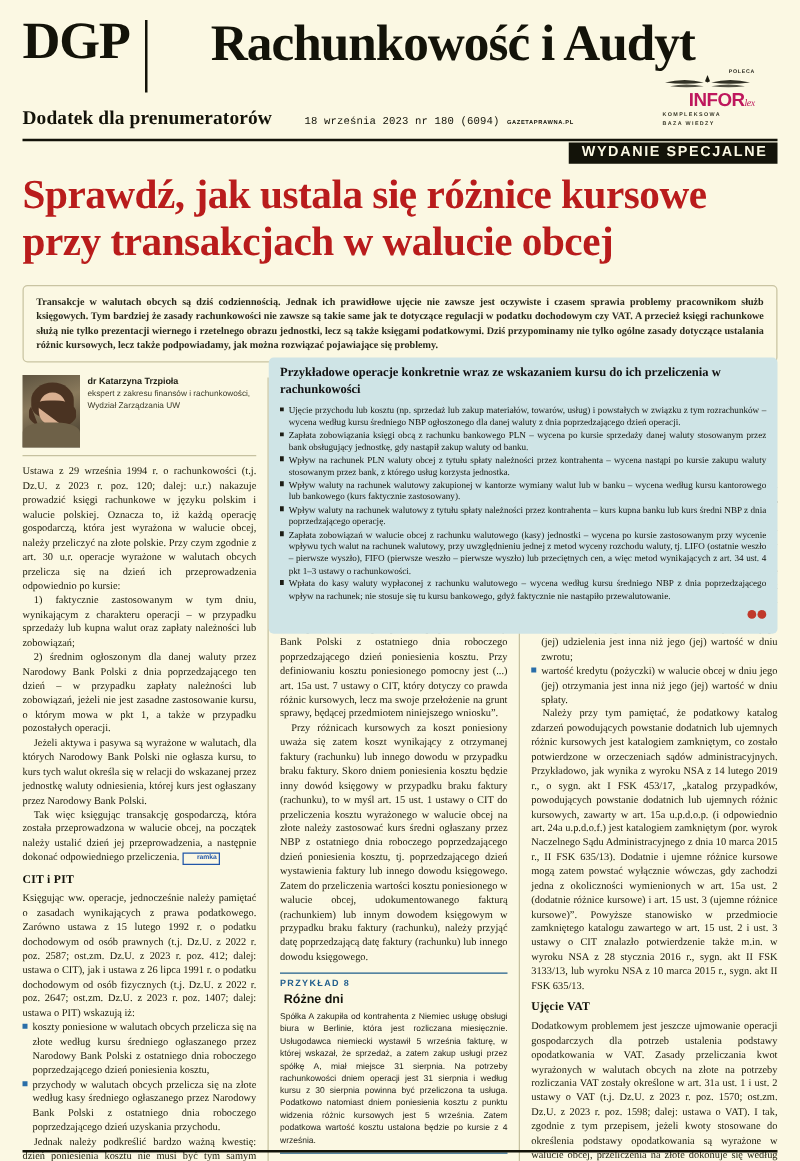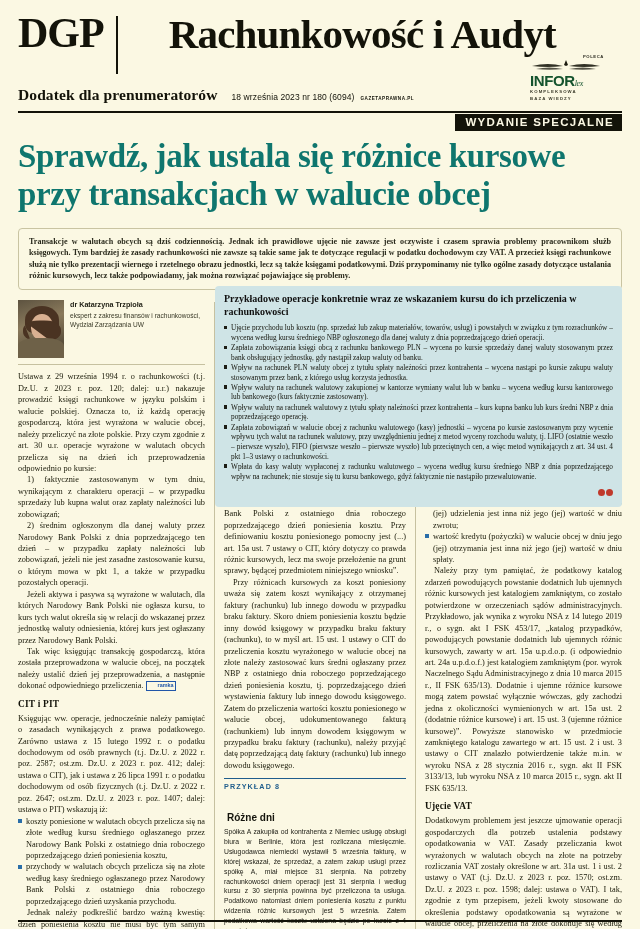--- a/index.html
+++ b/index.html
@@ -62,24 +62,24 @@
     margin-top: 12px;
   }
   .subhead {
     font-family: "Liberation Serif", serif;
     font-weight: bold;
     font-size: 15.5px;
     color: #131309;
     letter-spacing: 0.1px;
   }
   .issue-line {
-    font-family: Liberation Sans, sans-serif;
+    font-family: Liberation Mono, monospace;
     font-size: 8.5px;
     color: #131309;
-    margin-left: 14px;
+    margin-left: 26px;
     letter-spacing: 0.1px;
   }
   .issue-site {
     font-family: "Liberation Sans", sans-serif;
     font-size: 4.6px;
     font-weight: bold;
     letter-spacing: 0.5px;
     color: #131309;
     margin-left: 6px;
   }
@@ -104,22 +104,23 @@
     height: 12px;
     position: relative;
     margin-bottom: 1px;
   }
   .infor-wing svg { display:block; }
   .infor-name {
     font-family: "Liberation Sans", sans-serif;
     font-weight: bold;
     font-size: 15px;
     letter-spacing: -0.4px;
-    color: #14532d;
+    color: #be185d;
     line-height: 1;
+    margin-left: 21px;
   }
   .infor-name i {
     font-size: 8px;
     font-weight: normal;
     font-family: "Liberation Serif", serif;
   }
   .infor-tag {
     font-family: "Liberation Sans", sans-serif;
     font-size: 4.3px;
     font-weight: bold;
@@ -148,21 +149,21 @@
     padding: 2px 8px 3px 10px;
   }
 
   
   .headline {
     font-family: "Liberation Serif", serif;
     font-weight: bold;
     font-size: 33px;
     line-height: 1.16;
     letter-spacing: -0.4px;
-    color: #0f766e;
+    color: #b91c1c;
     margin-top: 24px;
   }
 
   
   .lead-box {
     margin-top: 14px;
     border: 1px solid #c9c4a2;
     border-radius: 4px;
     background: #fbf8e3;
     padding: 7px 10px 8px 10px;
@@ -362,21 +363,21 @@
     color: #1f5d8c;
     margin-top: 7px;
     border-top: 1px solid #1f5d8c;
     padding-top: 3px;
   }
   .example-title {
     font-family: "Liberation Sans", sans-serif;
     font-weight: bold;
     font-size: 10px;
     color: #14140c;
-    margin: 21px 0 4px 3px;
+    margin: 3px 0 4px 3px;
   }
   .example-body {
     font-family: "Liberation Sans", sans-serif;
     font-size: 6.8px;
     line-height: 1.45;
     text-align: justify;
     color: #23231a;
     padding-bottom: 4px;
     border-bottom: 1px solid #1f5d8c;
   }

